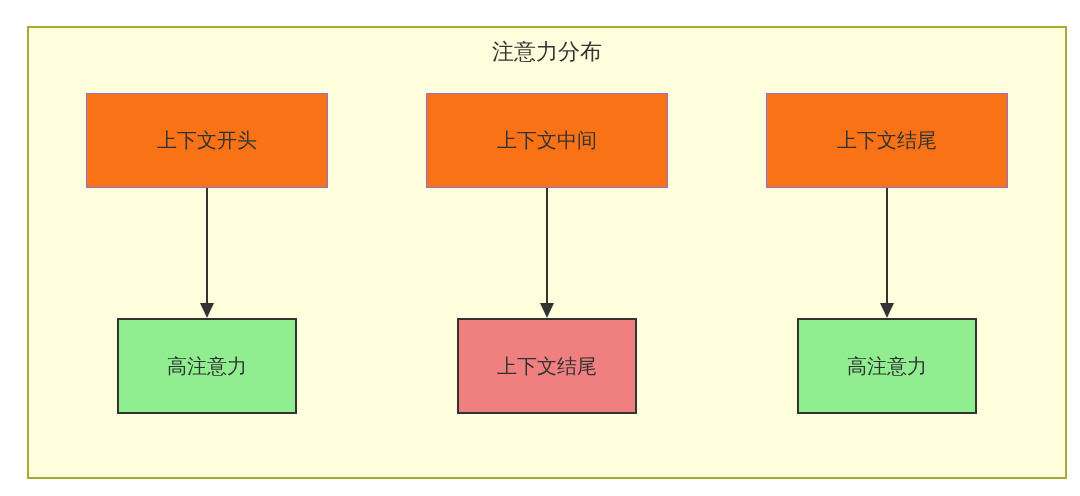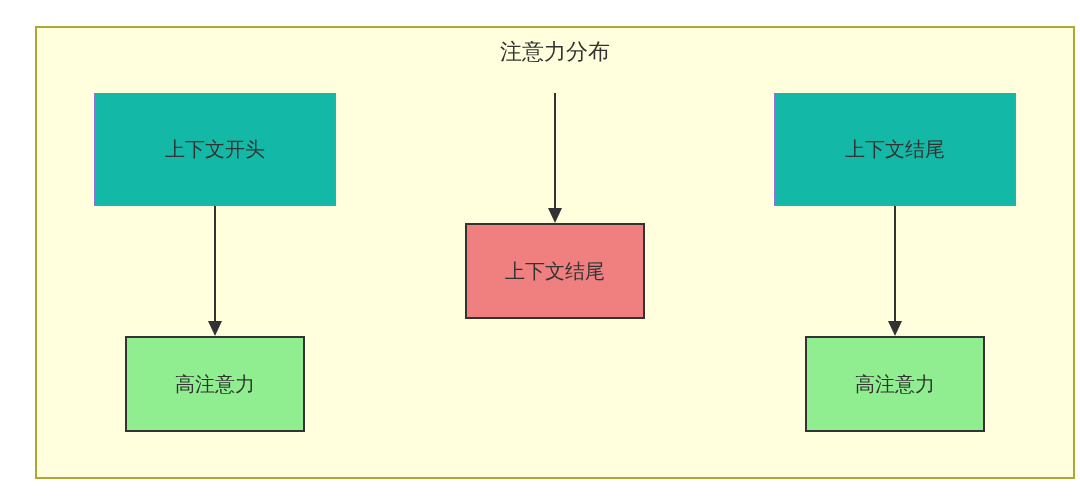--- a/index.html
+++ b/index.html
@@ -4,21 +4,21 @@
 <style>
   * { margin: 0; padding: 0; box-sizing: border-box; }
   html, body {
     width: 1080px; height: 496px;
     background: #ffffff;
     font-family: "DejaVu Sans", "Liberation Sans", sans-serif;
     overflow: hidden;
   }
   .diagram-container {
     position: absolute;
-    left: 35px; top: 26px;
+    left: 27px; top: 26px;
     width: 1040px; height: 453px;
     background: #FFFFDE;
     border: 2px solid #AAAA33;
   }
   .diagram-title {
     margin-top: 9px;
     text-align: center;
     font-size: 22px;
     color: #333333;
   }
@@ -36,22 +36,22 @@
   }
   .node {
     display: flex;
     align-items: center;
     justify-content: center;
     font-size: 20px;
     color: #333333;
     text-align: center;
   }
   .node-source {
-    width: 242px; height: 113px;
-    background: #14b8a6;
+    width: 242px; height: 95px;
+    background: #f97316;
     border: 1.5px solid #9370DB;
   }
   .node-target {
     width: 180px; height: 96px;
     border: 2.5px solid #333333;
   }
   .arrow-connector {
     display: block;
     width: 16px; height: 130px;
   }
@@ -72,20 +72,23 @@
       <svg class="arrow-connector" viewBox="0 0 16 130">
         <line x1="8" y1="0" x2="8" y2="116" stroke="#333333" stroke-width="2"></line>
         <polygon points="1,115 15,115 8,130" fill="#333333"></polygon>
       </svg>
       <div class="node node-target" style="background-color: rgb(144, 238, 144);">
         <span>高注意力</span>
       </div>
     </div>
 
     <div class="flow-column">
+      <div class="node node-source">
+        <span>上下文中间</span>
+      </div>
       <svg class="arrow-connector" viewBox="0 0 16 130">
         <line x1="8" y1="0" x2="8" y2="116" stroke="#333333" stroke-width="2"></line>
         <polygon points="1,115 15,115 8,130" fill="#333333"></polygon>
       </svg>
       <div class="node node-target" style="background-color: rgb(240, 128, 128);">
         <span>上下文结尾</span>
       </div>
     </div>
 
     <div class="flow-column">

